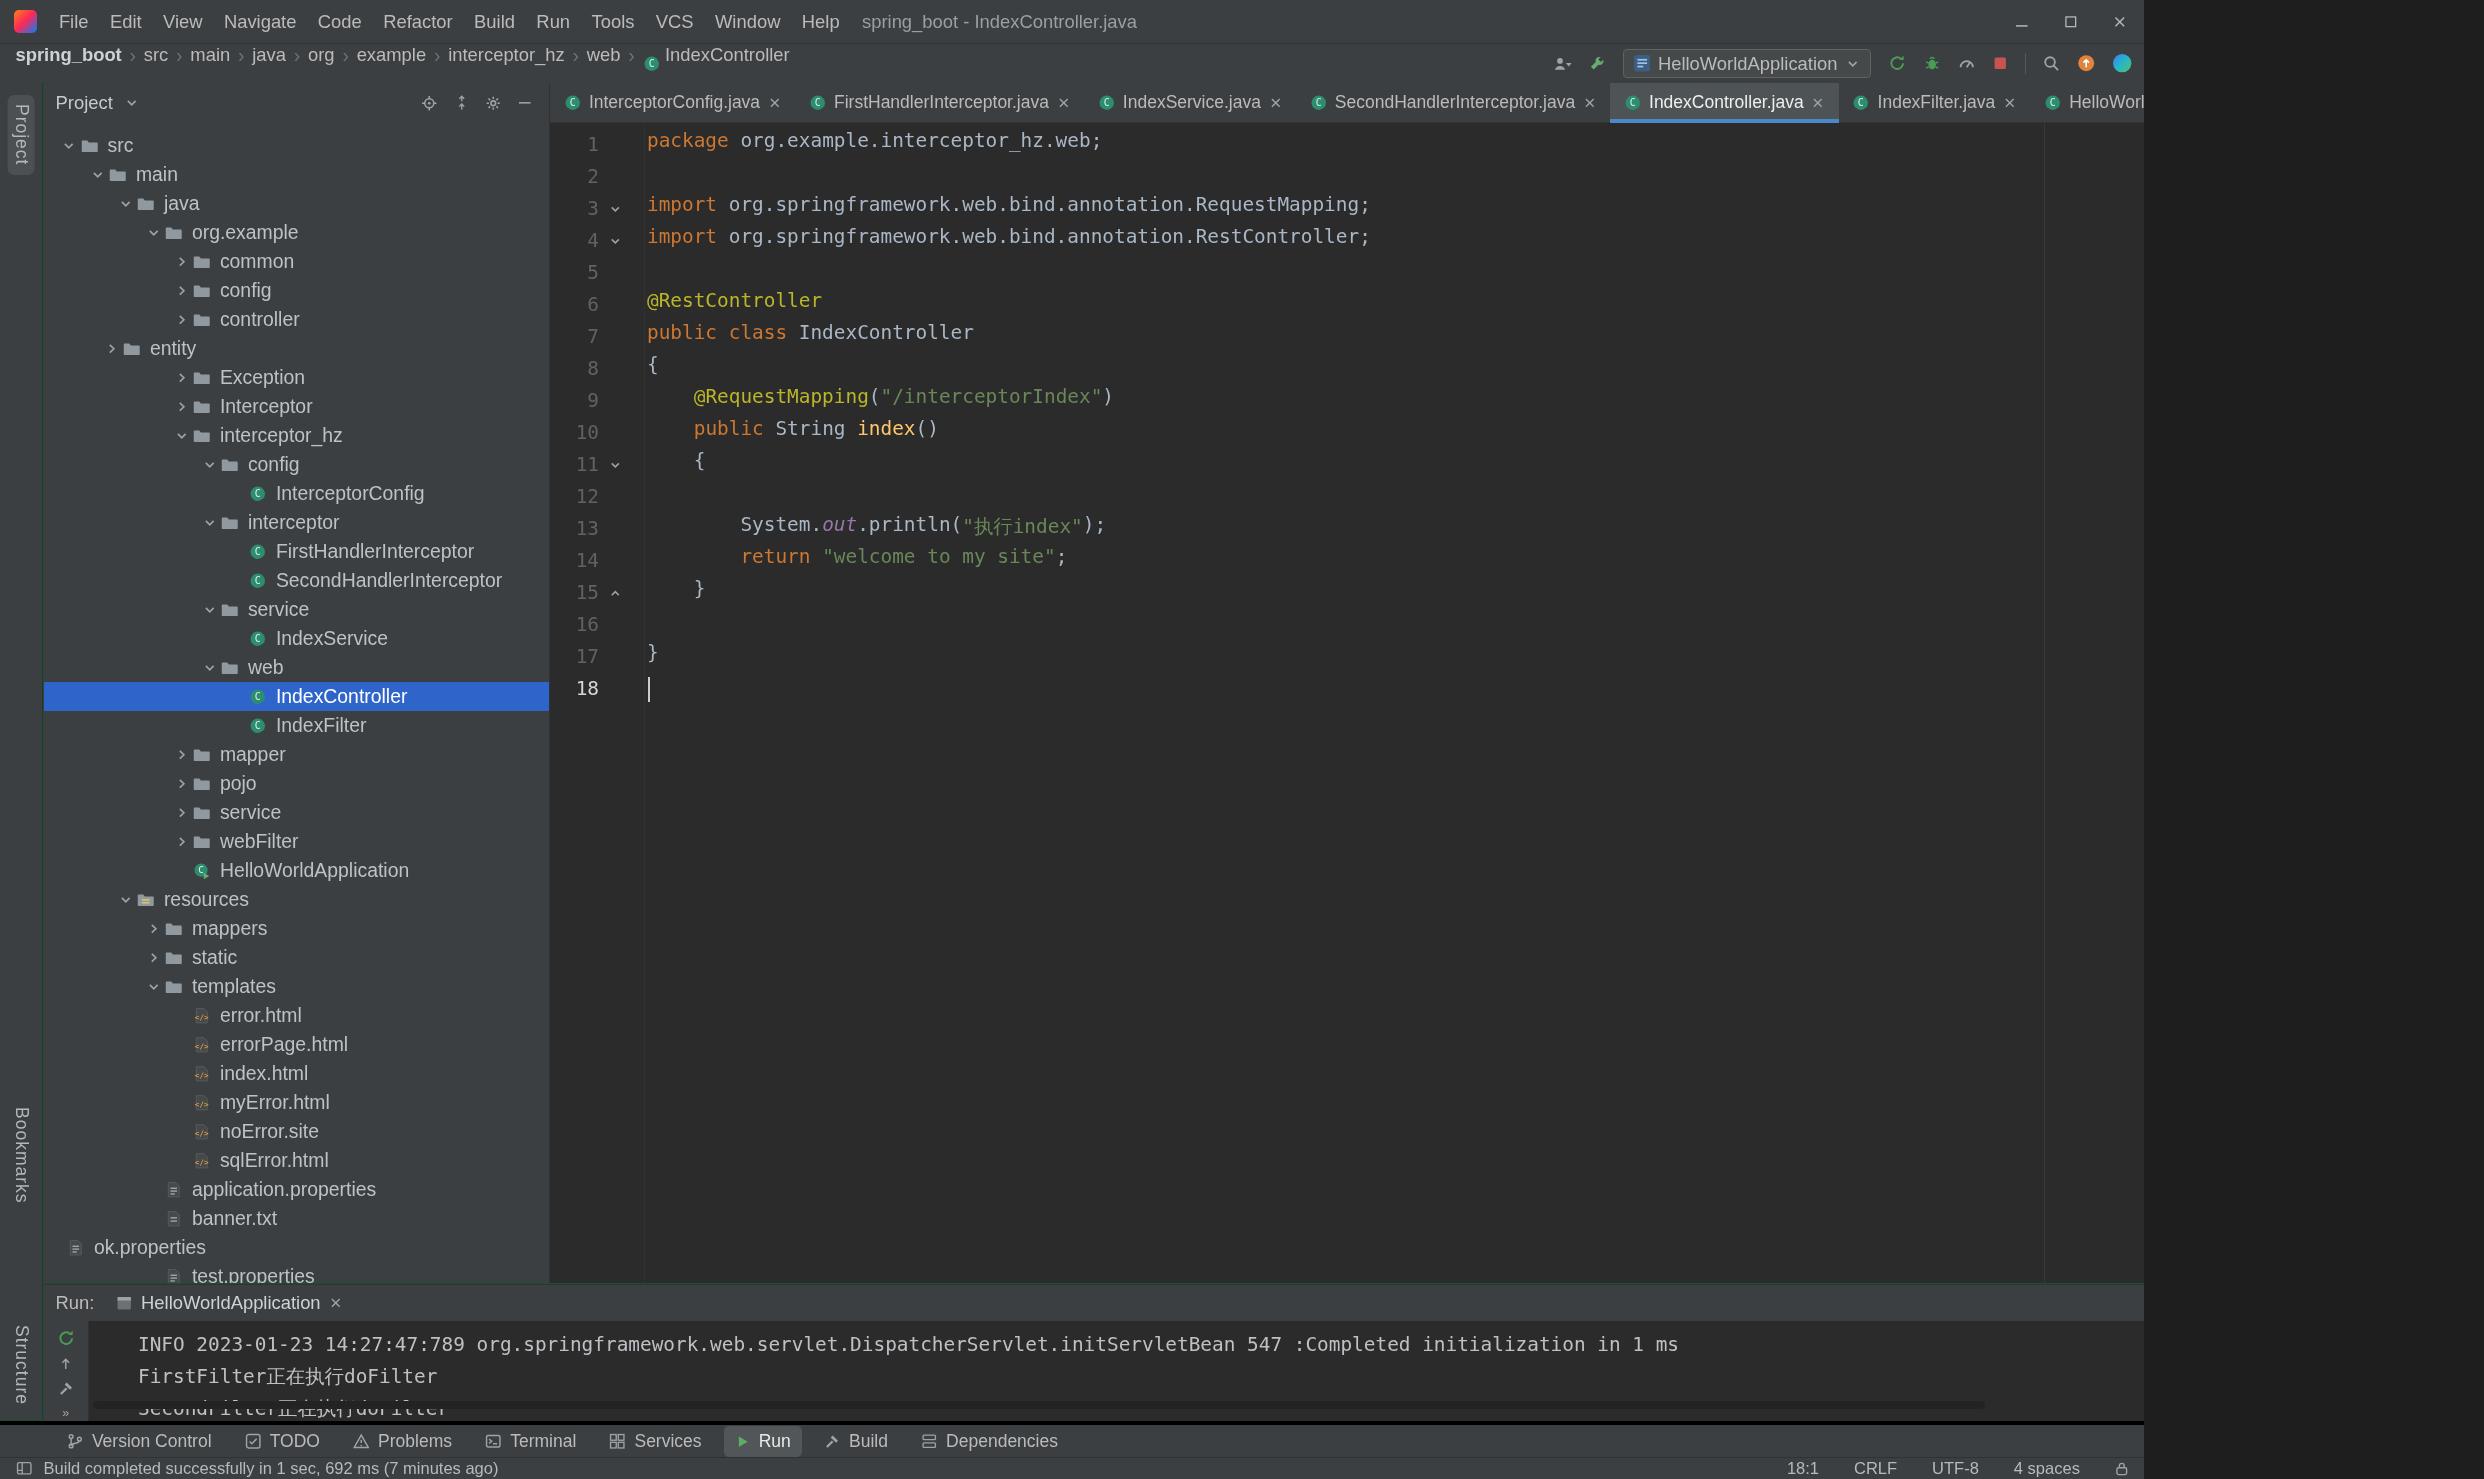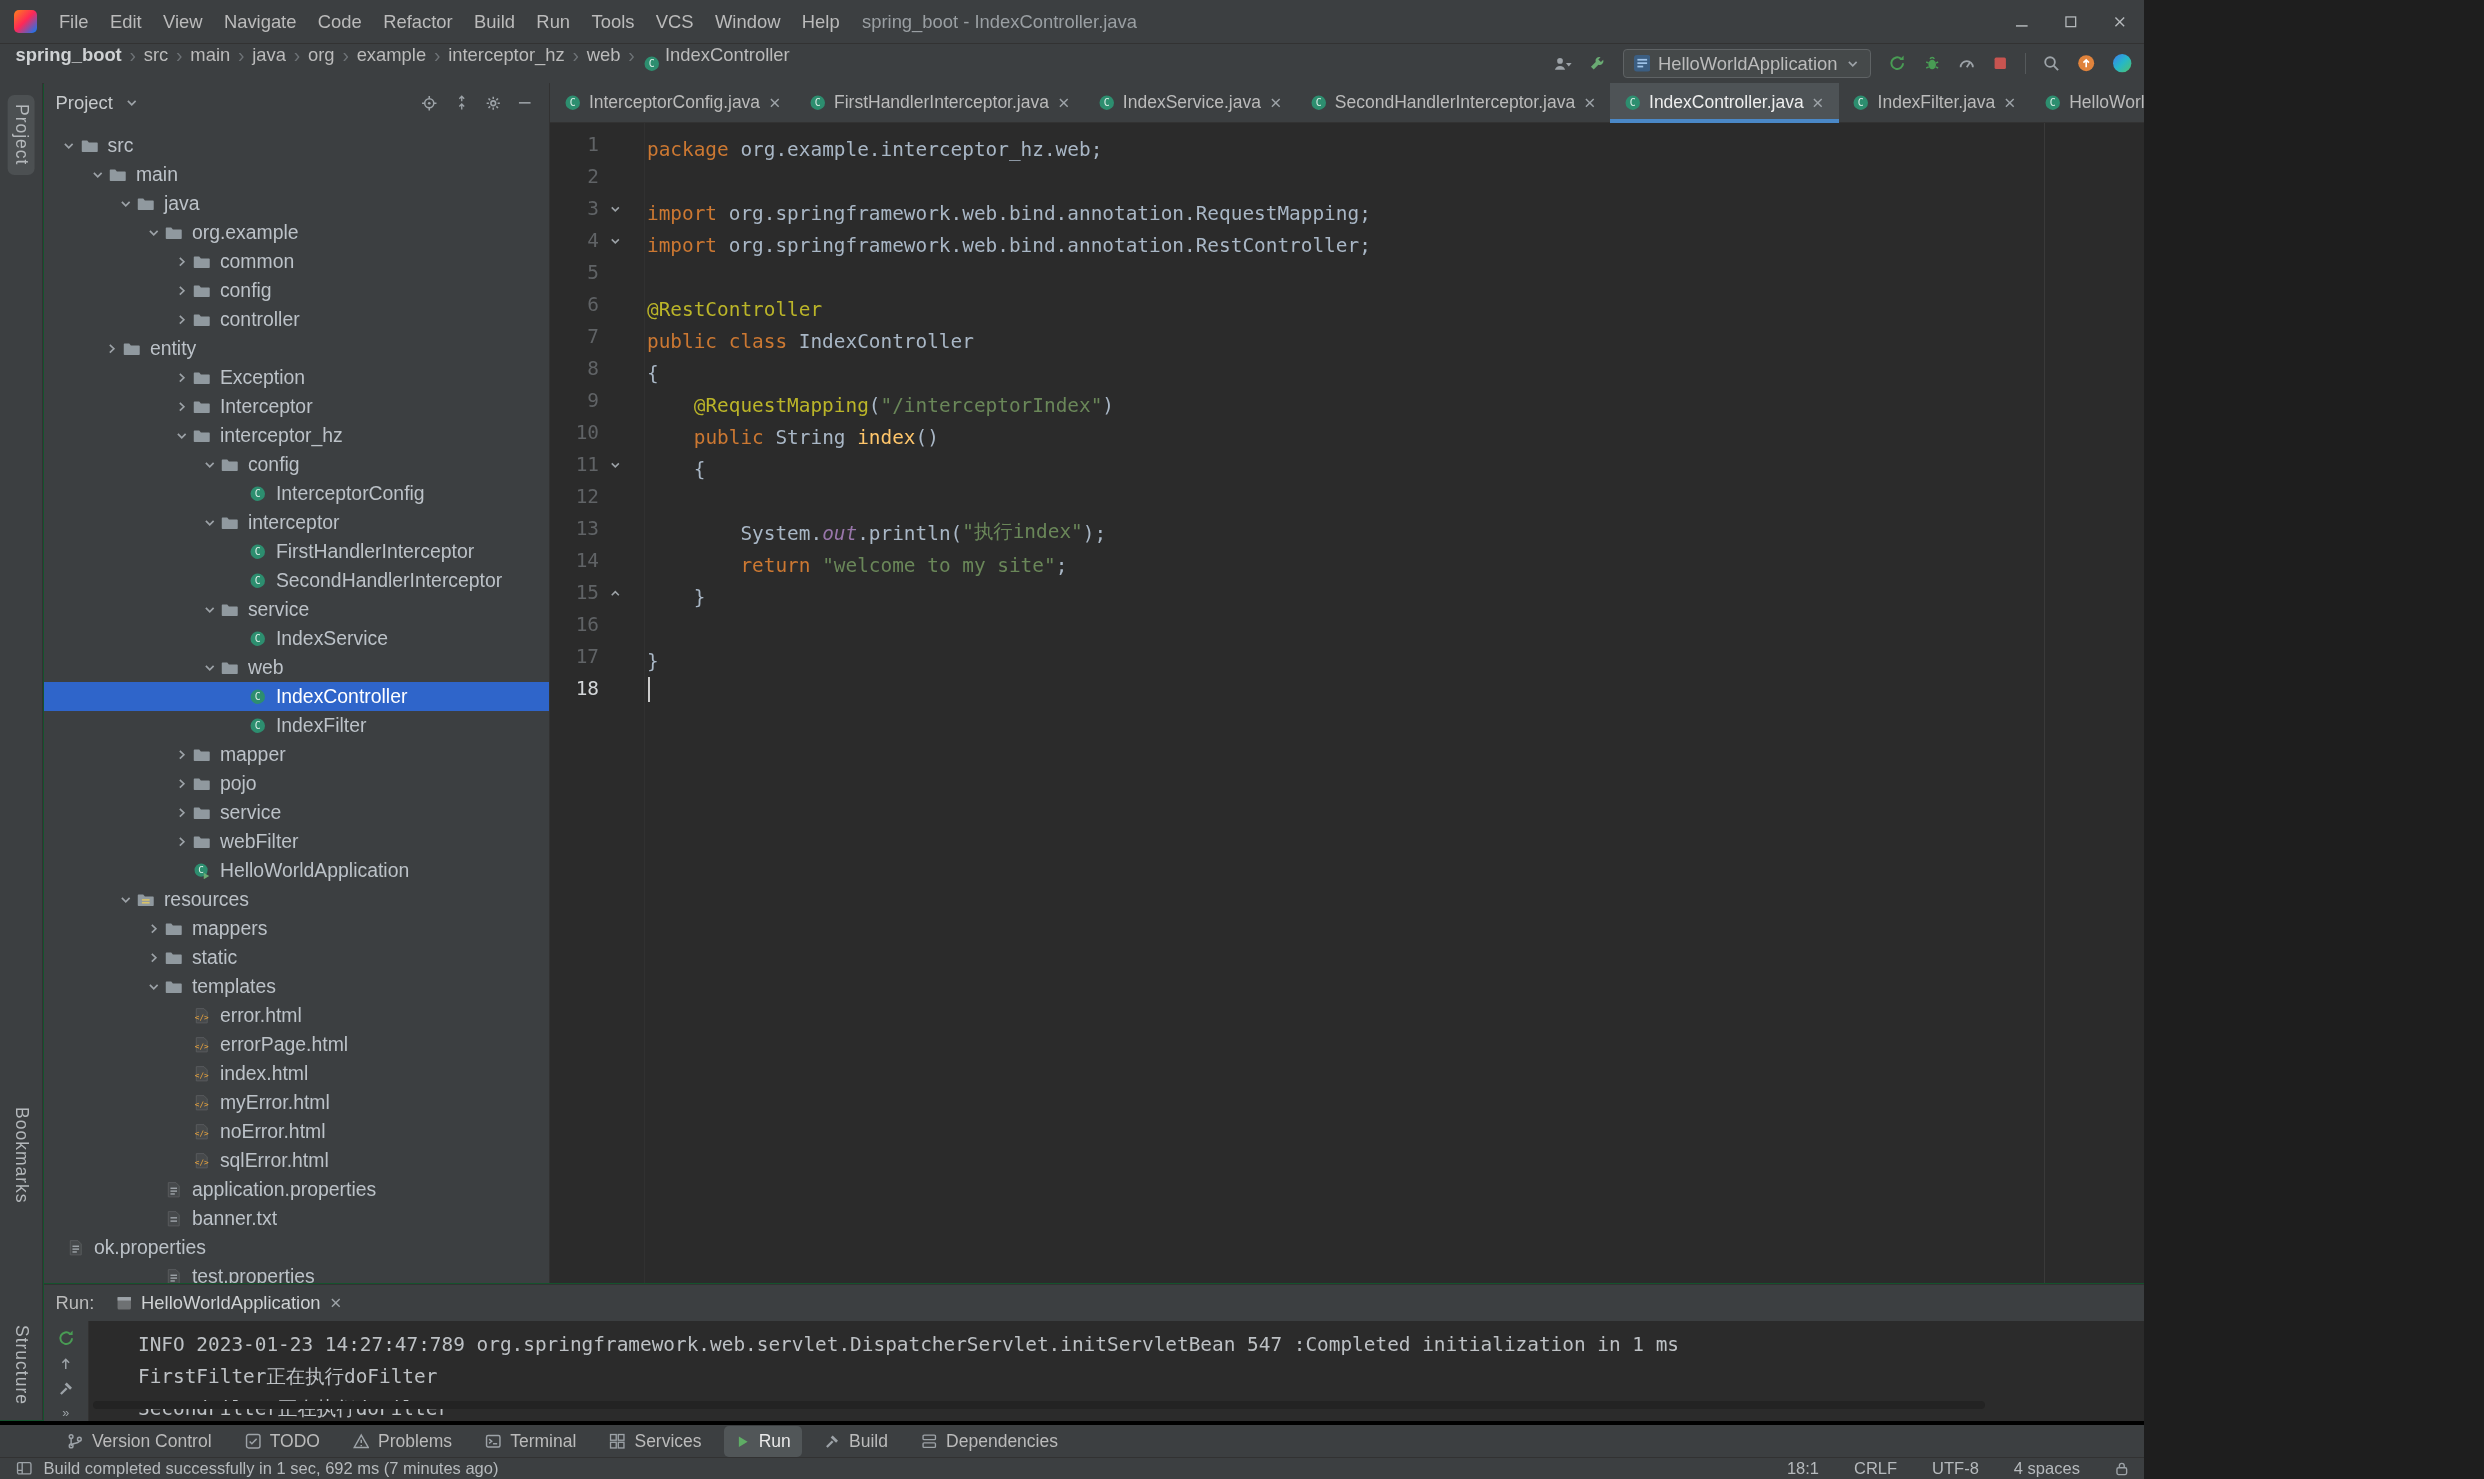--- a/index.html
+++ b/index.html
@@ -69,21 +69,21 @@
   #tabs .spacer{flex:1}
   #tab-kebab{align-self:center;width:29px;height:29px}
   #editor-body{position:absolute;top:40px;left:0;right:0;bottom:0;overflow:hidden}
   #gutter{position:absolute;left:0;top:0;width:95px;bottom:0;padding-top:5.8px;border-right:1px solid #313131}
   .grow{height:32px;display:flex;align-items:center}
   .gnum{width:49px;text-align:right;font-family:"DejaVu Sans Mono",monospace;font-size:19.4px;color:#606366}
   .gnum.active{color:#d3d6d9}
   .gfold{width:33px;display:flex;justify-content:center}
   #code{position:absolute;left:97px;top:0;right:0;bottom:0;padding-top:5.8px;white-space:pre;
         font-family:"DejaVu Sans Mono",monospace;font-size:19.4px;color:#a9b7c6}
-  .cline{height:32px;display:flex;align-items:flex-end;white-space:pre}
+  .cline{height:32px;display:flex;align-items:flex-start;white-space:pre}
   .c-pl{color:#a9b7c6}.c-kw{color:#cc7832}.c-str{color:#6a8759}.c-ann{color:#bbb529}
   .c-fn{color:#ffc66b}.c-fd{color:#9876aa;font-style:italic}
   #wrap-guide{position:absolute;left:1494px;top:0;bottom:0;width:1px;background:#3a3a3a}
   #caret{position:absolute;left:98px;width:1.9px;height:25px;background:#cccccc}
   #inspections{position:absolute;right:60px;top:6.8px;display:flex;align-items:center;gap:8.7px;
                color:#bbbbbb;font-size:17.5px}
   #stripe-mark{position:absolute;left:2437px;top:324px;width:15.5px;height:4.9px;background:#b3a14c;border-radius:1.9px;z-index:5}
 
   
   #run-panel{position:absolute;left:44px;top:1284px;width:2405px;height:137px;background:#3c3f41;
@@ -738,21 +738,21 @@
           <span class="tree-label">myError.html</span>
         </div>
         <div class="tree-row" style="padding-left: 126px;">
           <span class="tree-chev"></span>
           <span class="tree-ico icn">
             <svg width="17.5" height="17.5" viewBox="0 0 16 16" style="font-size:20px">
               <path d="M3 1.5h7l3 3v10H3z" fill="#46494b" stroke="#5b5e60" stroke-width=".8"></path>
               <text x="8" y="11.6" text-anchor="middle" font-size="7" font-family="monospace" fill="#e8a33d">&lt;/&gt;</text>
             </svg>
           </span>
-          <span class="tree-label">noError.html</span>
+          <span class="tree-label">noError.site</span>
         </div>
         <div class="tree-row" style="padding-left: 126px;">
           <span class="tree-chev"></span>
           <span class="tree-ico icn">
             <svg width="17.5" height="17.5" viewBox="0 0 16 16" style="font-size:20px">
               <path d="M3 1.5h7l3 3v10H3z" fill="#46494b" stroke="#5b5e60" stroke-width=".8"></path>
               <text x="8" y="11.6" text-anchor="middle" font-size="7" font-family="monospace" fill="#e8a33d">&lt;/&gt;</text>
             </svg>
           </span>
           <span class="tree-label">sqlError.html</span>

